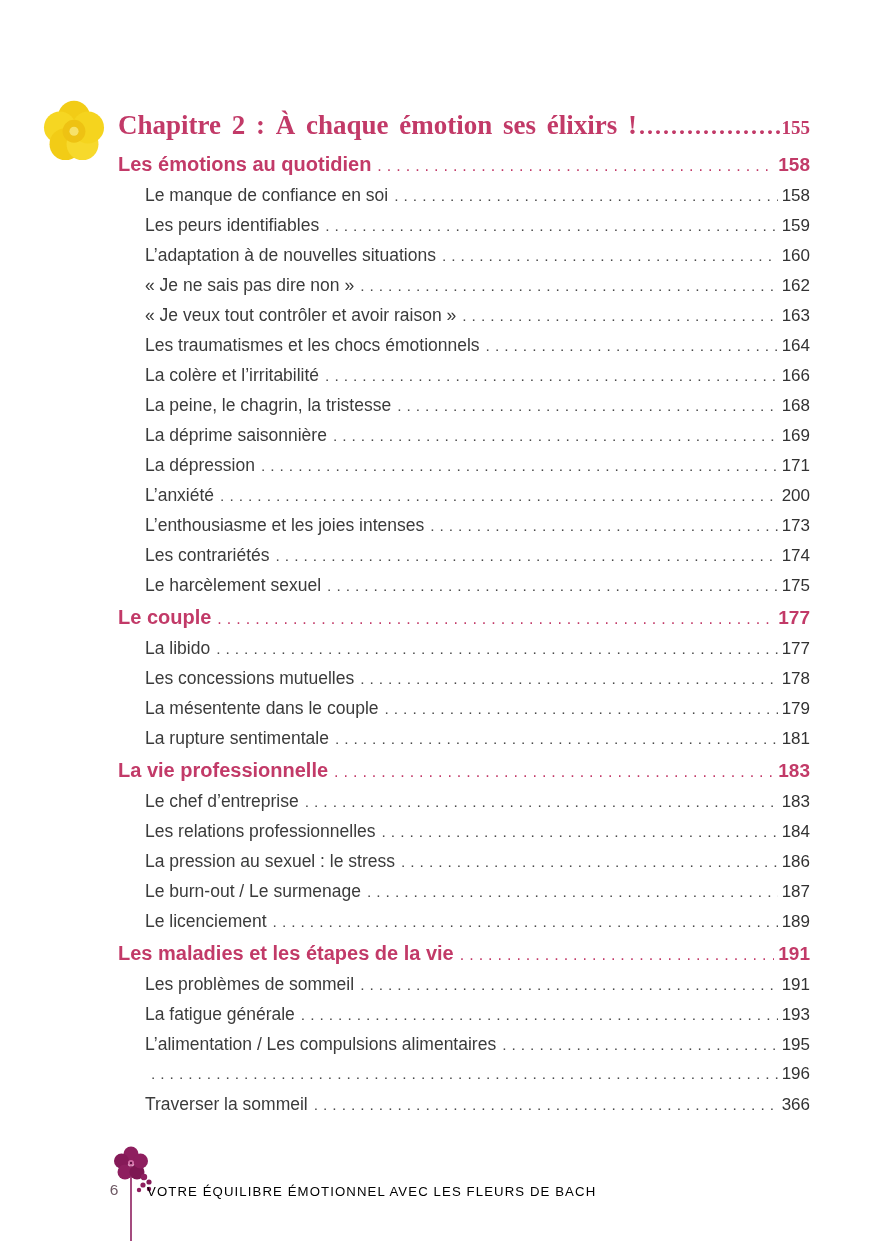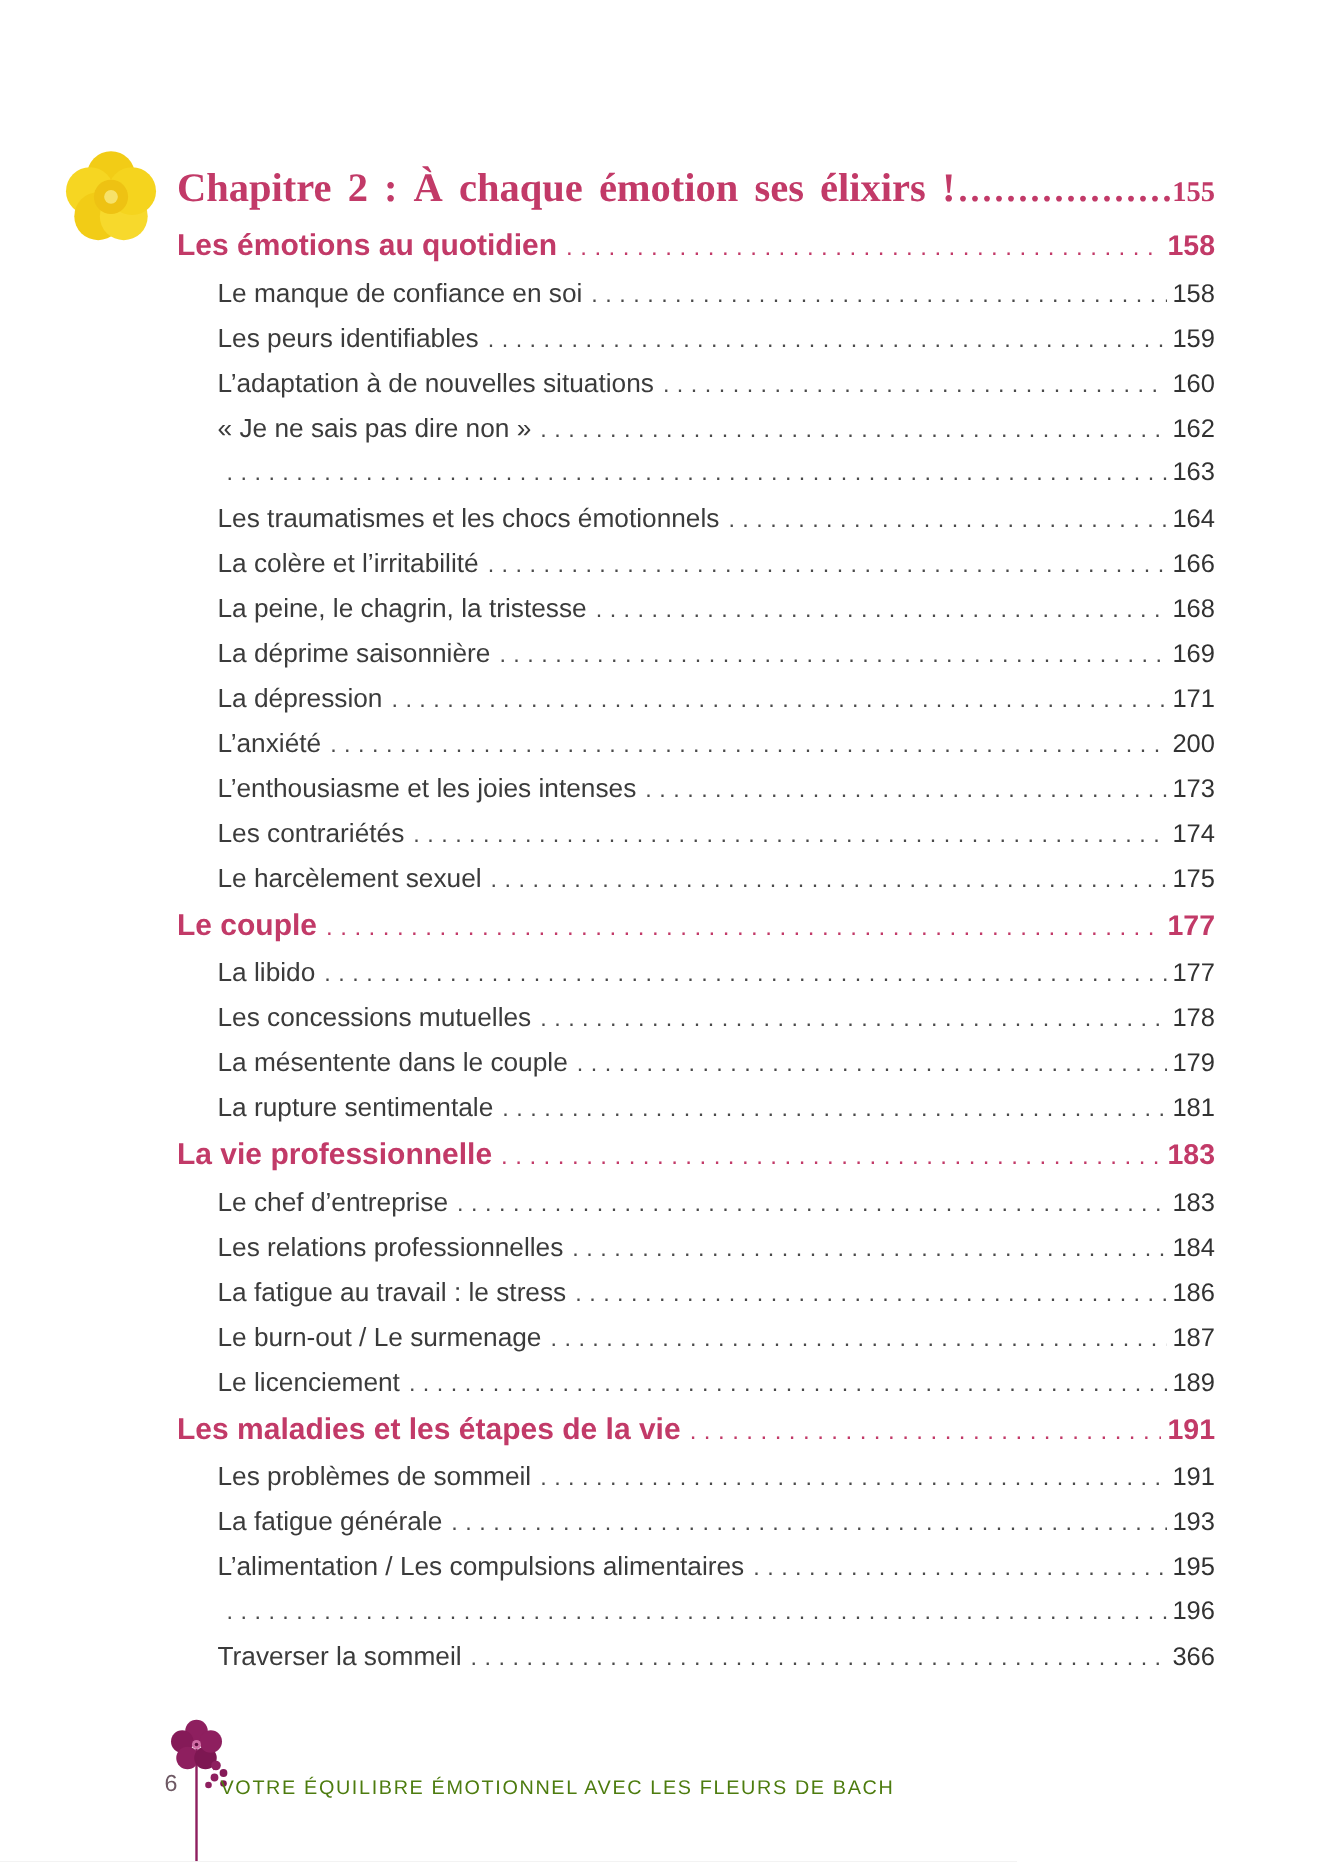--- a/index.html
+++ b/index.html
@@ -59,21 +59,21 @@
 
   
   .footer-flower{position:absolute;left:103px;top:1142px;width:60px;height:99px;}
   .footer-pagenum{
     position:absolute;left:102px;top:1181px;width:24px;
     text-align:center;font-size:15.5px;color:#6e5964;
   }
   .footer-title{
     position:absolute;left:147px;top:1184px;
     font-size:13.2px;letter-spacing:1.1px;
-    color:#4d7c0f;white-space:nowrap;
+    color:#000000;white-space:nowrap;
   }
 </style>
 </head>
 <body>
 
 <div class="page">
 
   <svg class="header-flower" viewBox="0 0 100 100" aria-hidden="true">
     <circle cx="50" cy="30" r="21" fill="#f2cc16"></circle>
     <circle cx="31.5" cy="44" r="21" fill="#f6d622"></circle>
@@ -110,20 +110,21 @@
           <span class="label">L’adaptation à de nouvelles situations</span>
           <span class="dots">........................................................................................................................................................................................................</span>
           <span class="pg">160</span>
         </div>
         <div class="row item-row">
           <span class="label">« Je ne sais pas dire non »</span>
           <span class="dots">........................................................................................................................................................................................................</span>
           <span class="pg">162</span>
         </div>
         <div class="row item-row">
+          <span class="label">« Je veux tout contrôler et avoir raison »</span>
           <span class="dots">........................................................................................................................................................................................................</span>
           <span class="pg">163</span>
         </div>
         <div class="row item-row">
           <span class="label">Les traumatismes et les chocs émotionnels</span>
           <span class="dots">........................................................................................................................................................................................................</span>
           <span class="pg">164</span>
         </div>
         <div class="row item-row">
           <span class="label">La colère et l’irritabilité</span>
@@ -199,21 +200,21 @@
           <span class="label">Le chef d’entreprise</span>
           <span class="dots">........................................................................................................................................................................................................</span>
           <span class="pg">183</span>
         </div>
         <div class="row item-row">
           <span class="label">Les relations professionnelles</span>
           <span class="dots">........................................................................................................................................................................................................</span>
           <span class="pg">184</span>
         </div>
         <div class="row item-row">
-          <span class="label">La fatigue au travail : le stress</span>
+          <span class="label">La pression au sexuel : le stress</span>
           <span class="dots">........................................................................................................................................................................................................</span>
           <span class="pg">186</span>
         </div>
         <div class="row item-row">
           <span class="label">Le burn-out / Le surmenage</span>
           <span class="dots">........................................................................................................................................................................................................</span>
           <span class="pg">187</span>
         </div>
         <div class="row item-row">
           <span class="label">Le licenciement</span>

